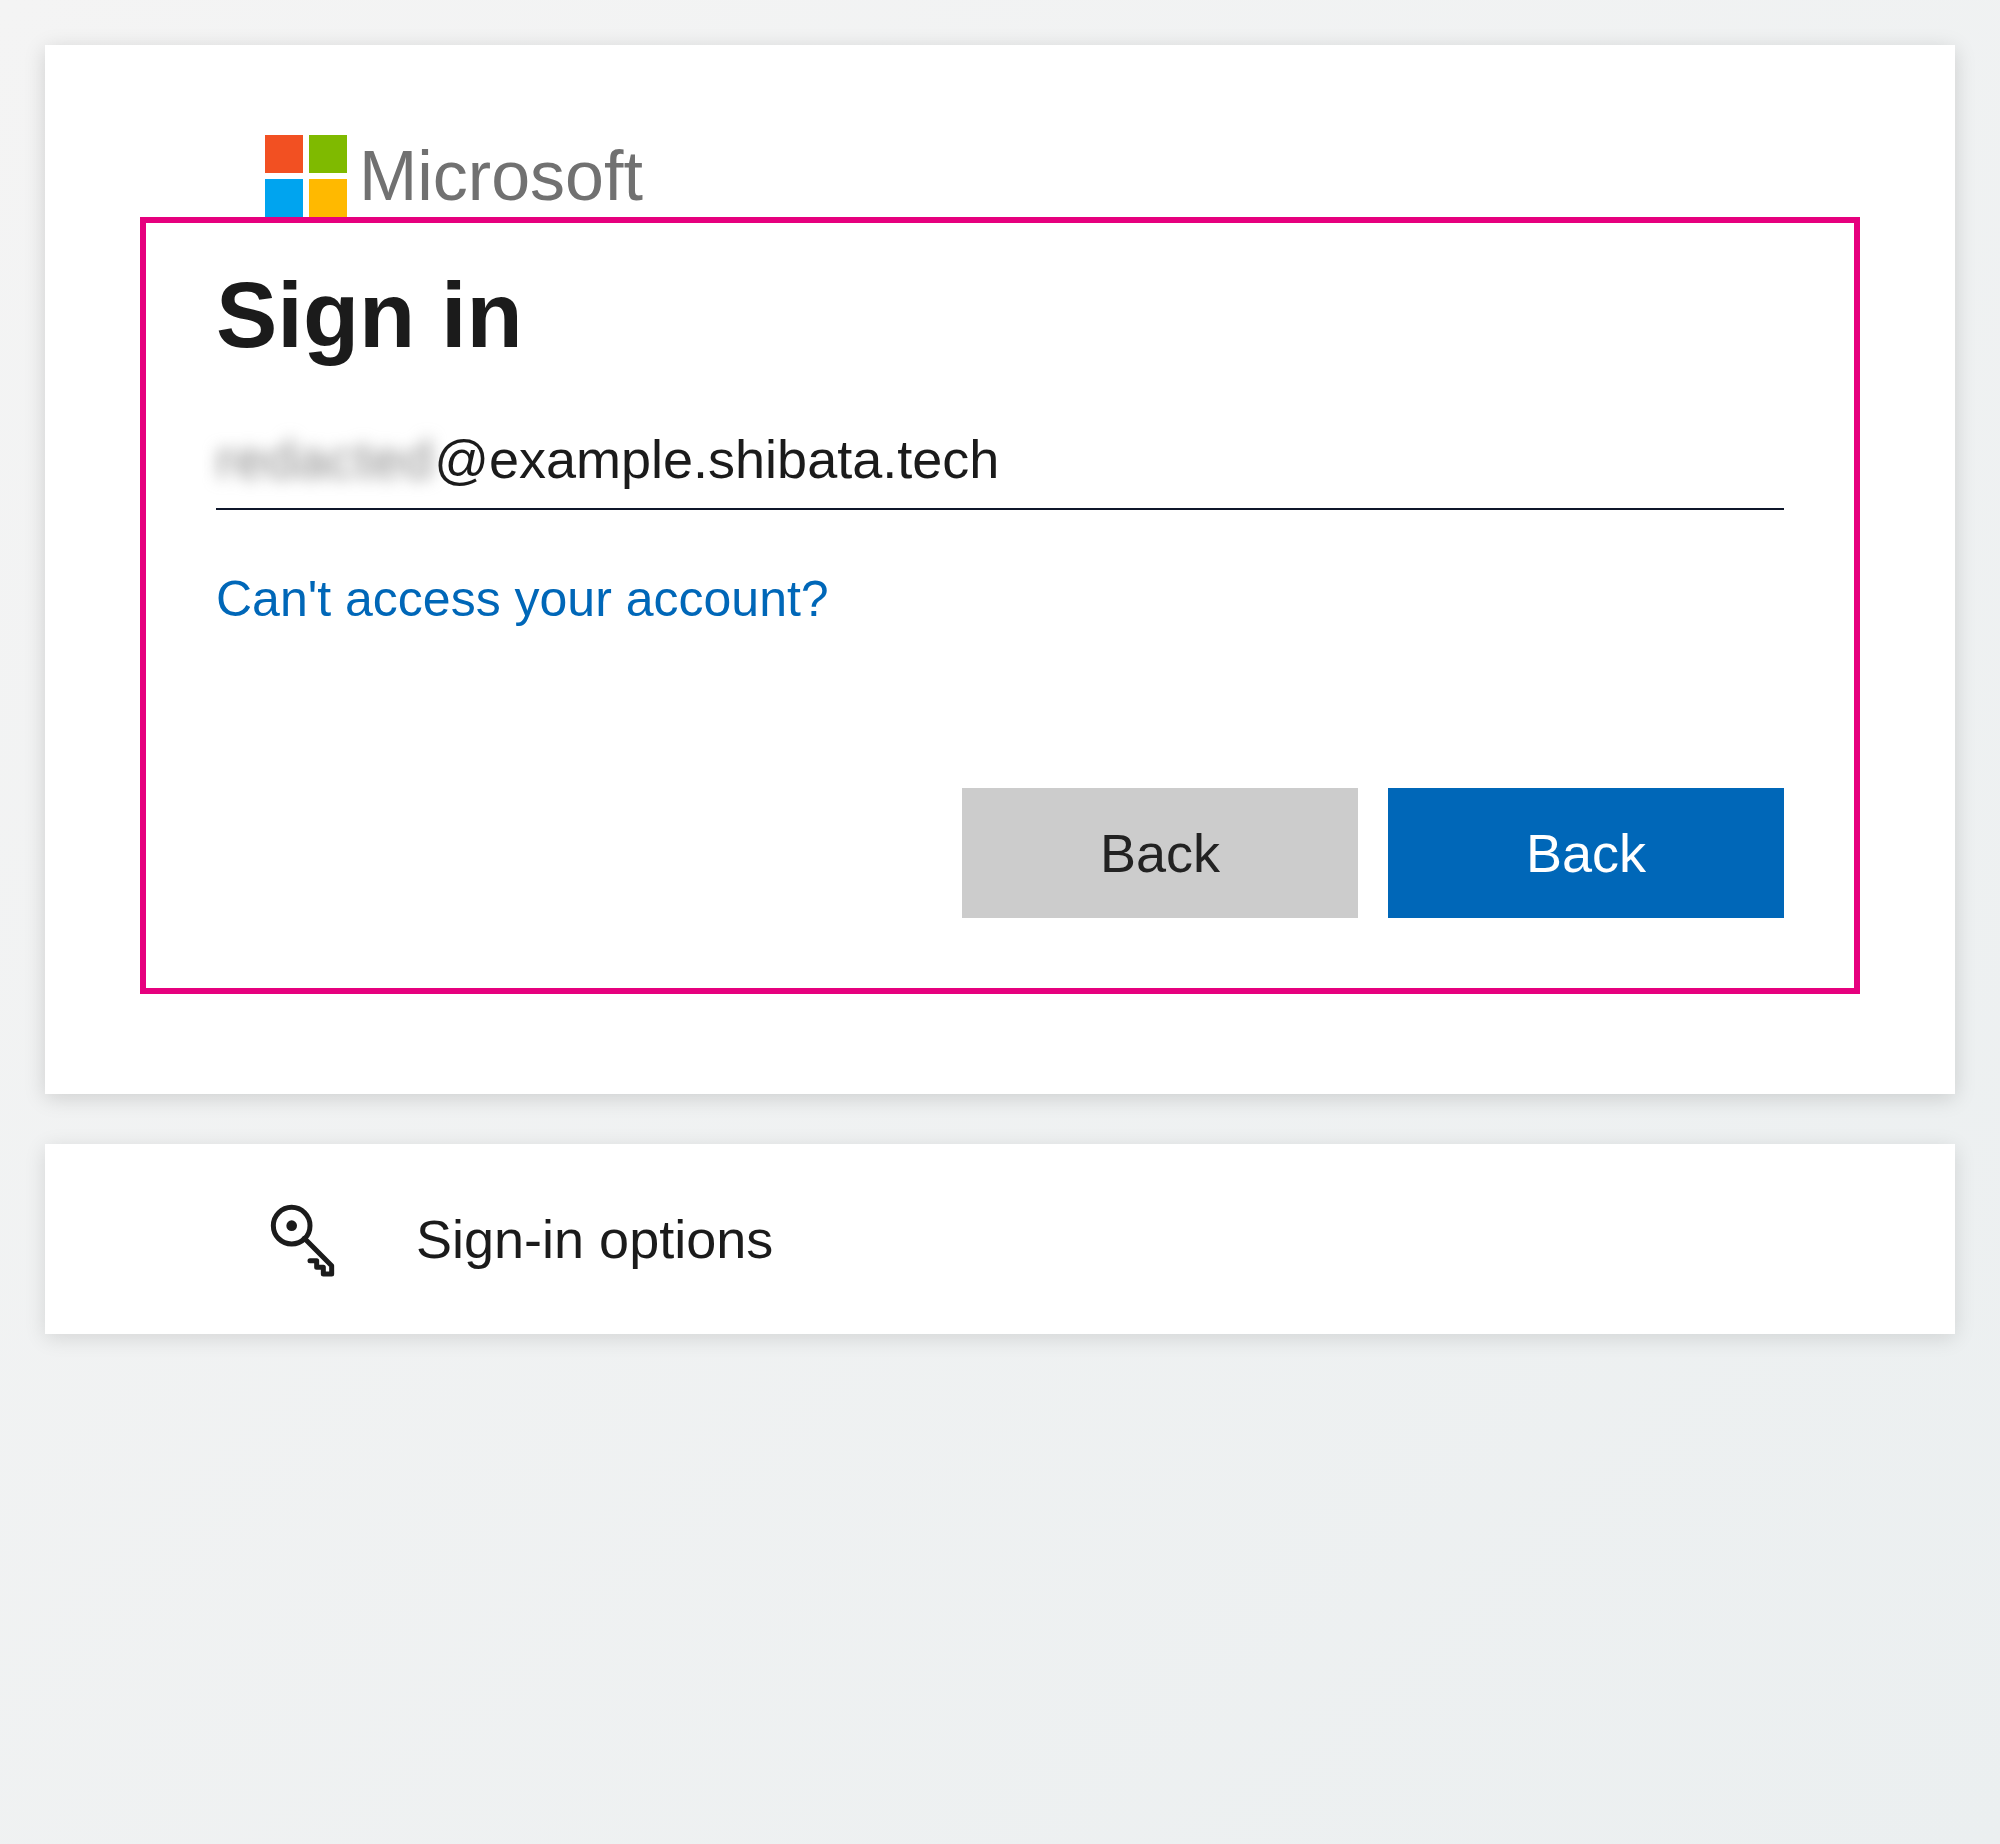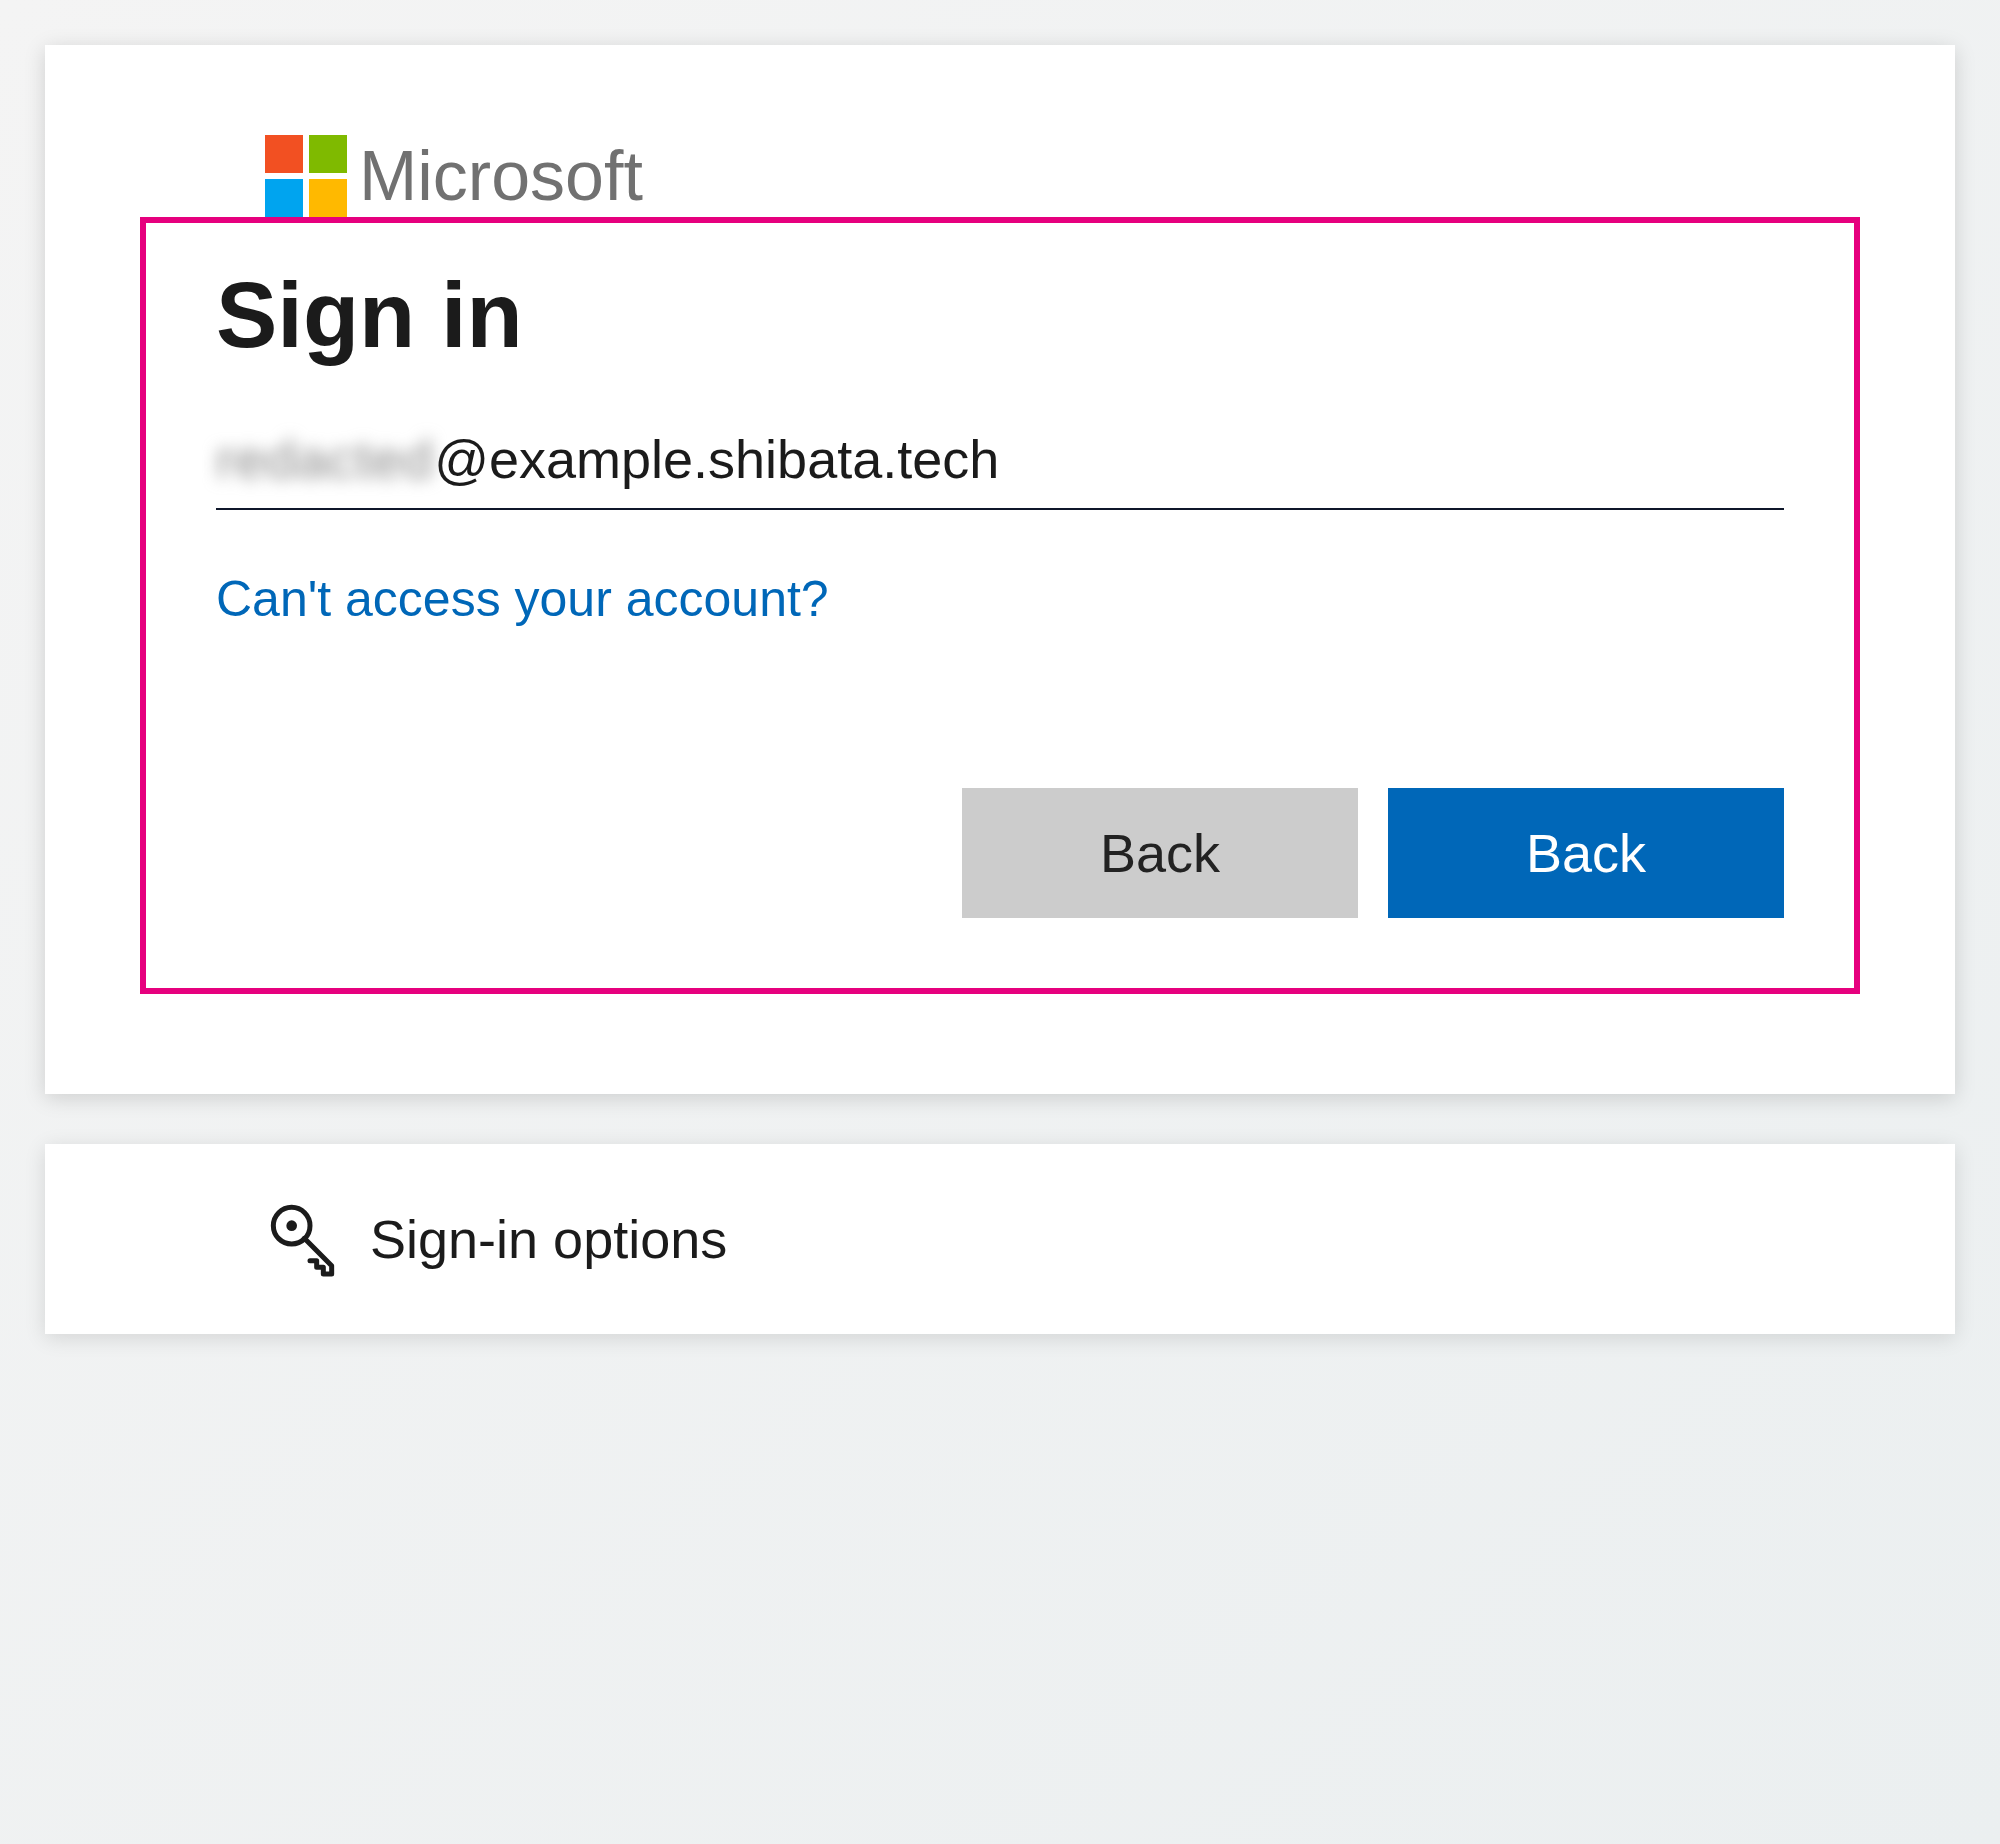--- a/index.html
+++ b/index.html
@@ -96,21 +96,21 @@
       background: #0067b8;
       color: #ffffff;
     }
     .options-card {
       background: #ffffff;
       width: 100%;
       box-shadow: 0 4px 20px rgba(0,0,0,0.12);
       padding: 55px 95px 55px 220px;
       display: flex;
       align-items: center;
-      gap: 25px;
+      gap: 71px;
     }
     .key-icon {
       width: 80px;
       height: 80px;
       flex-shrink: 0;
     }
     .options-text {
       font-size: 54px;
       color: #1b1b1b;
     }

